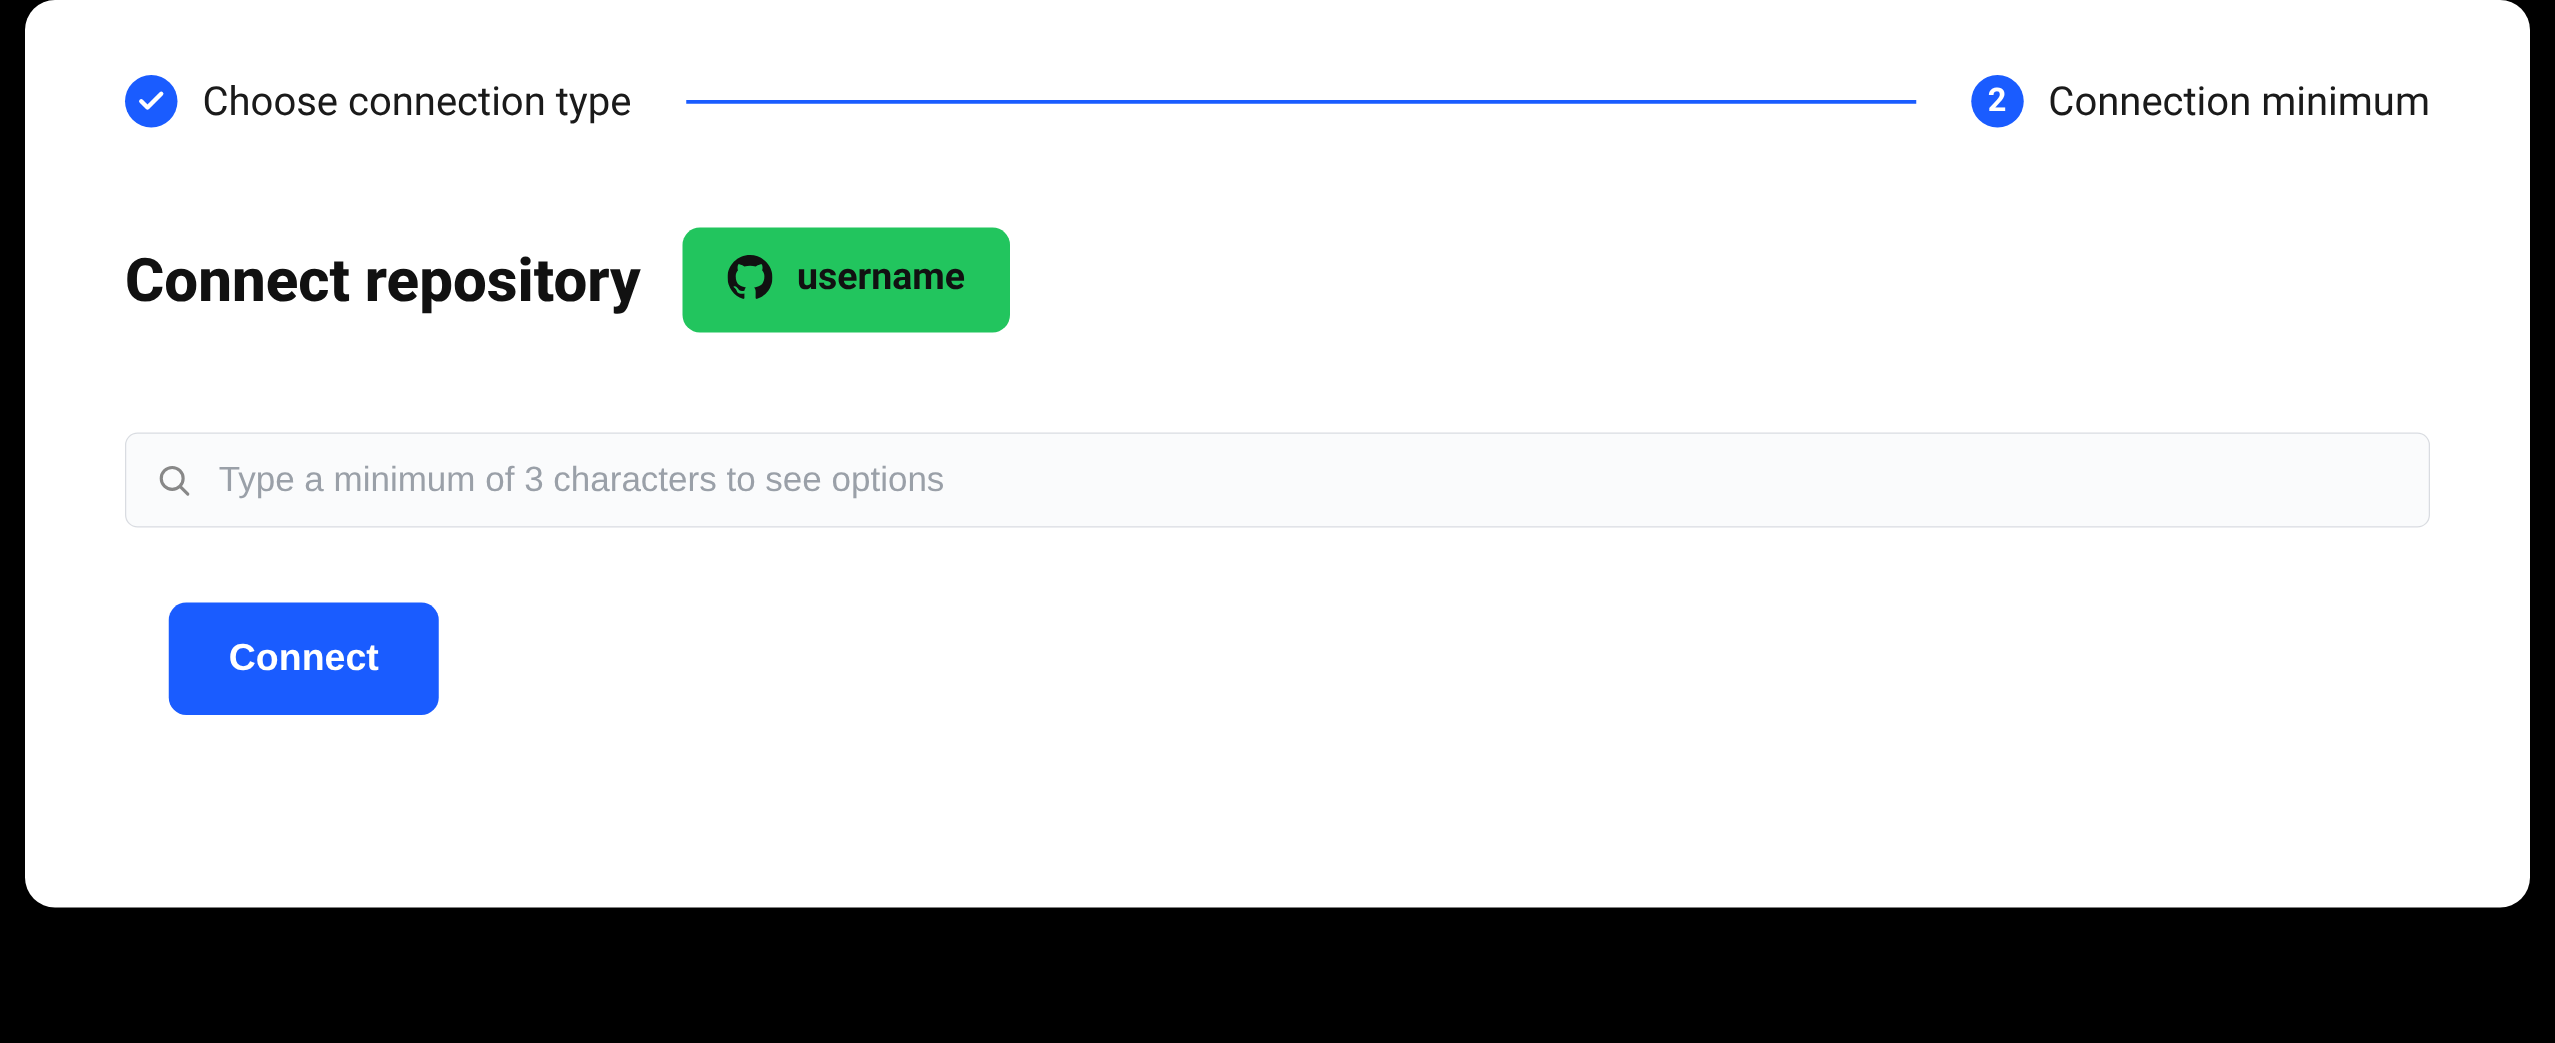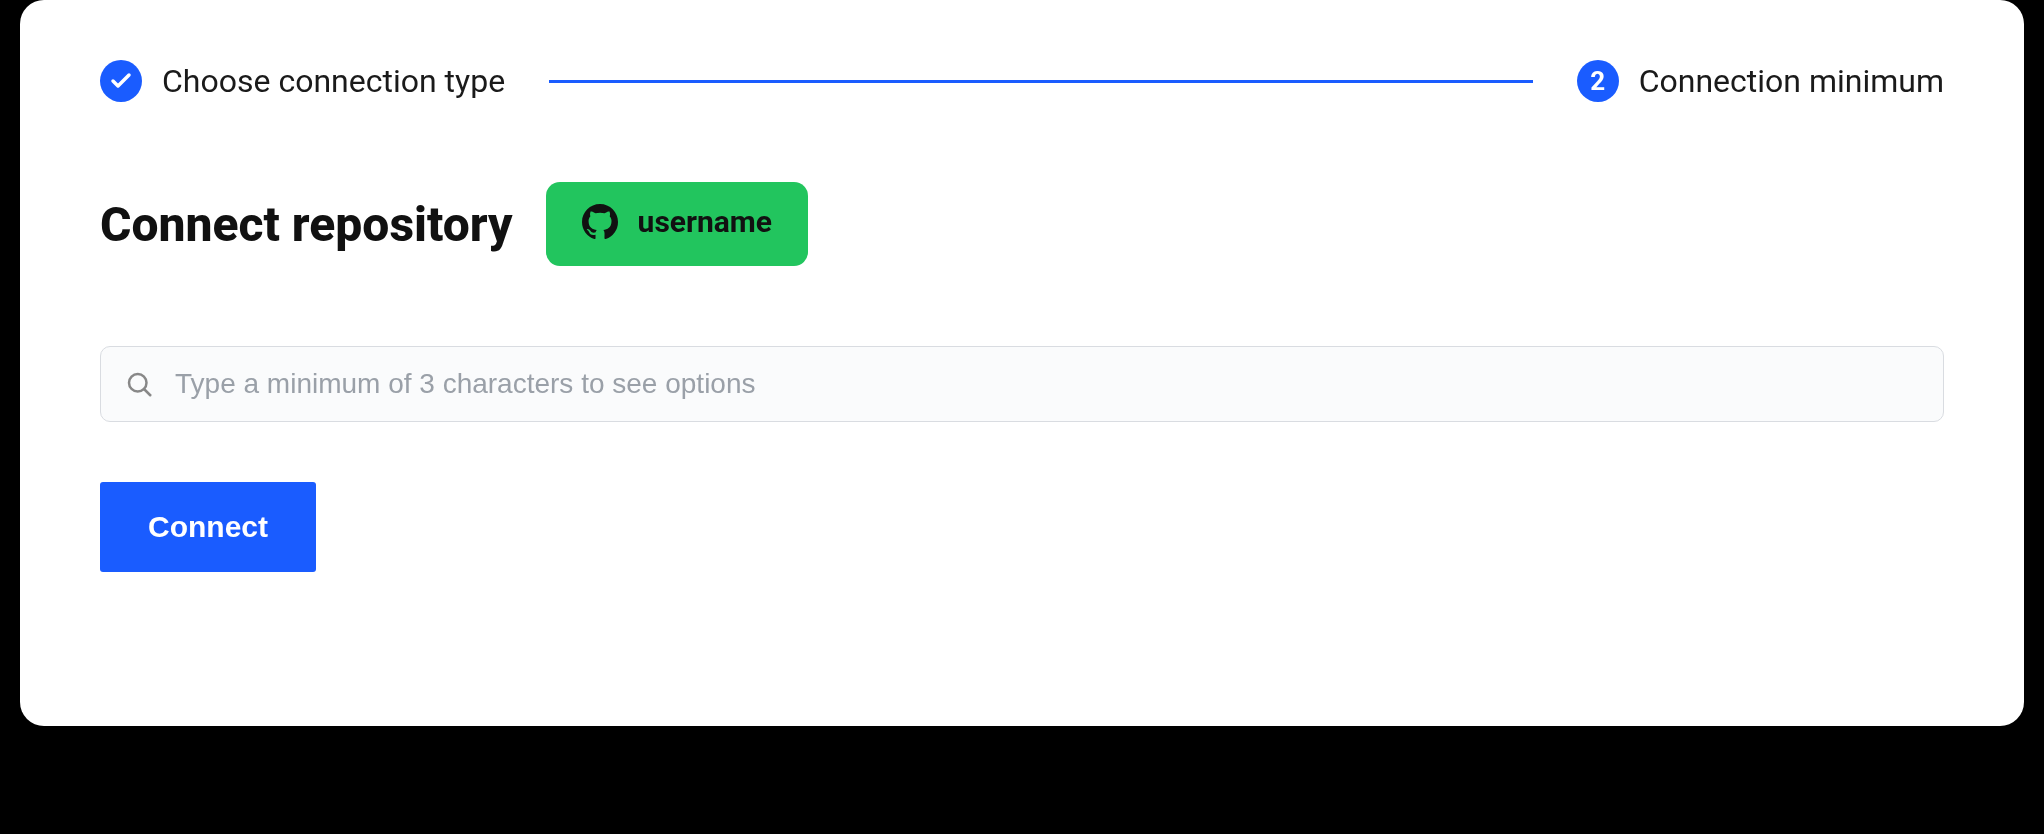--- a/index.html
+++ b/index.html
@@ -128,25 +128,26 @@
       color: #333;
       outline: none;
     }
     .search-input::placeholder {
       color: #9aa0a8;
     }
     .connect-btn {
       background: #1a5cff;
       color: #fff;
       border: none;
-      border-radius: 3px;
+      border-radius: 14px;
       font-size: 30px;
       font-weight: 700;
       padding: 28px 48px;
       cursor: pointer;
+      margin-left: 35px;
     }
   </style>
 </head>
 <body>
 
 <div class="card">
 
   <div class="stepper">
     <div class="step">
       <div class="step-circle check">

